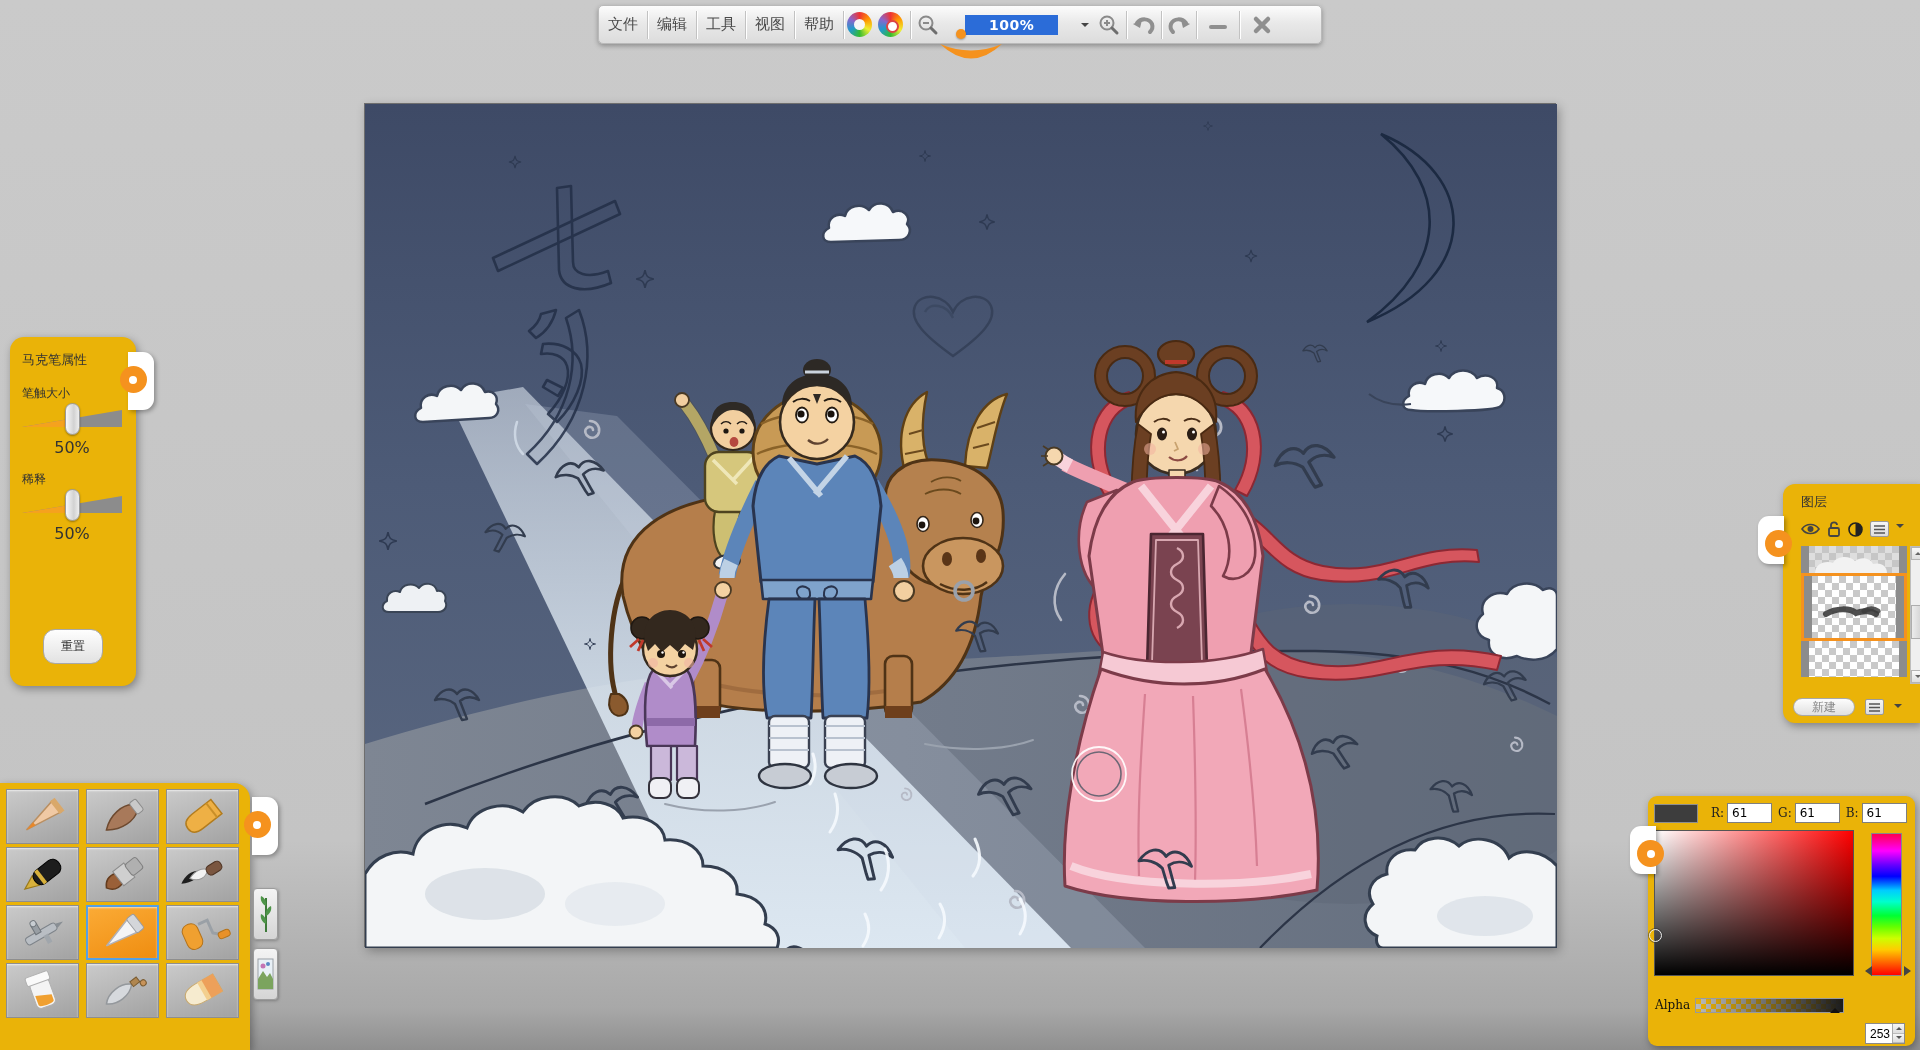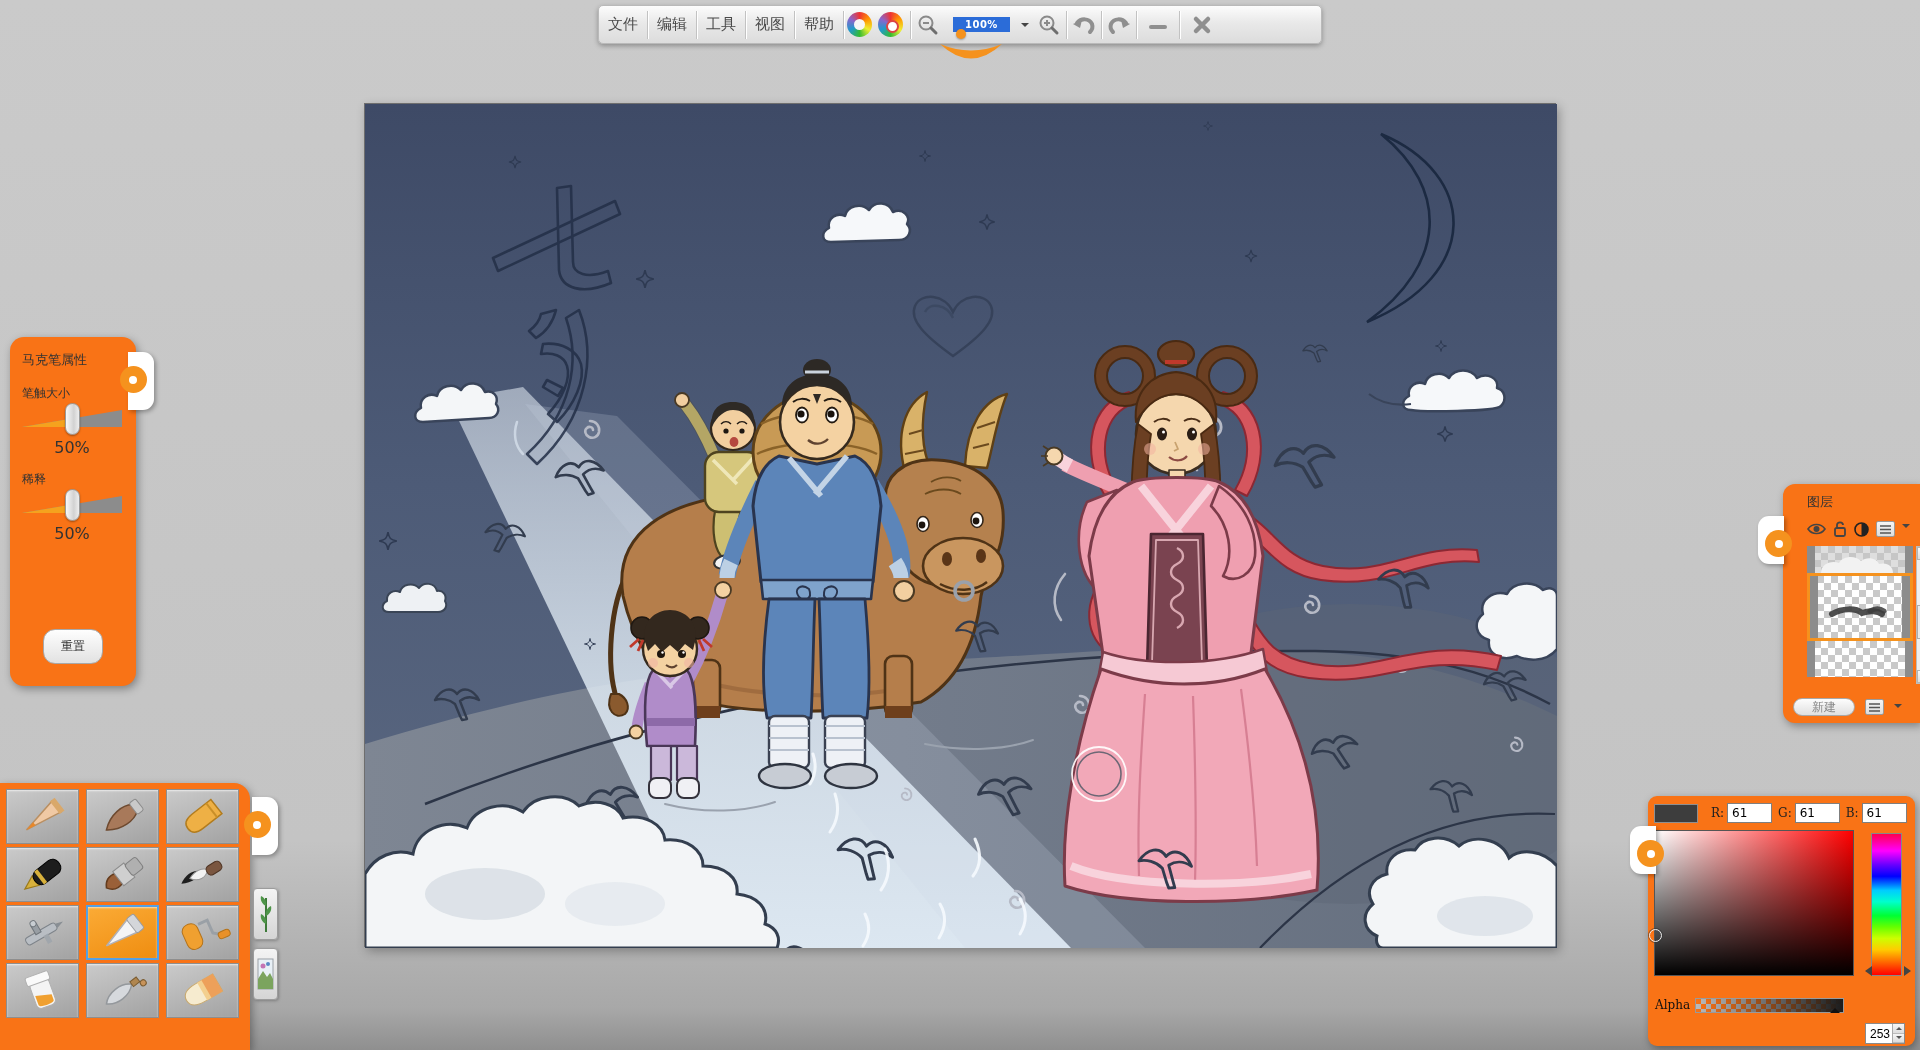--- a/index.html
+++ b/index.html
@@ -8,35 +8,35 @@
   body { background:linear-gradient(180deg,#cacaca 0%,#c4c4c4 80%,#a8a8a8 96%,#8f8f8f 100%); position:relative; }
 
   
   .toolbar { position:absolute; left:598px; top:5px; width:724px; height:39px;
     background:linear-gradient(#fcfcfc,#e9e9e9 45%,#dcdcdc);
     border:1px solid #b9b9b9; border-radius:5px;
     box-shadow:0 2px 5px rgba(0,0,0,.3); display:flex; align-items:center; }
   .menu-item { padding:0 9px; height:37px; line-height:37px; font-size:15px; color:#4a4a4a; cursor:default; }
   .sep { width:1px; height:28px; background:#c2c2c2; box-shadow:1px 0 0 #fff; }
   .tbtn { width:34px; height:33px; display:flex; align-items:center; justify-content:center; border-radius:3px; }
-  .zoom-display { background:#2b6cd8; color:#fff; font-weight:bold; font-size:10px;
-    padding:2px 12px; margin:0 8px; letter-spacing:.5px; }
+  .zoom-display { background:#2b6cd8; color:#fff; font-weight:bold; font-size:14px;
+    padding:2px 24px; margin:0 20px; letter-spacing:.5px; }
   .caret-btn { width:14px; height:20px; display:flex; align-items:center; justify-content:center; }
   .caret { width:0; height:0; border:4px solid transparent; border-top-color:#444; margin-top:4px; }
   .rainbow { width:25px; height:25px; border-radius:50%; margin:0 3px;
     background:conic-gradient(#e33,#f90,#ee3,#3b3,#29c,#86c,#e33); position:relative; }
   .rainbow::after { content:''; position:absolute; left:7px; top:7px; width:11px; height:11px;
     border-radius:50%; background:#f6f6f6; }
   .rainbow.b::after { width:9px; height:9px; left:8px; top:8px; border:2px solid #d44; background:#fff; }
   .clown-nose { position:absolute; left:956px; top:29px; width:10px; height:10px; border-radius:50%;
     background:#f5921e; box-shadow:0 1px 2px rgba(0,0,0,.3); }
   .clown-mouth { position:absolute; left:938px; top:43px; }
 
   
-  .panel { position:absolute; background:#f97316; box-shadow:2px 3px 8px rgba(0,0,0,.35); }
+  .panel { position:absolute; background:#eab308; box-shadow:2px 3px 8px rgba(0,0,0,.35); }
   .handle { position:absolute; width:26px; height:58px; background:#fff;
     border-radius:0 11px 11px 0; box-shadow:2px 2px 4px rgba(0,0,0,.3); }
   .handle::before { content:''; position:absolute; left:-8px; top:14px; width:27px; height:27px;
     border-radius:50%; background:#f5921e; }
   .handle::after { content:''; position:absolute; left:1px; top:24px; width:8px; height:8px;
     border-radius:50%; background:#fff; }
   .handle.flip { border-radius:11px 0 0 11px; }
   .handle.flip::before { left:auto; right:-8px; }
   .handle.flip::after { left:auto; right:1px; }
 
@@ -57,21 +57,21 @@
   .tool-panel { left:0; top:783px; width:250px; height:267px; border-radius:0 16px 0 0; }
   .cell { position:absolute; width:73px; height:55px;
     background:linear-gradient(160deg,#cacaca,#a2a2a2); border:1px solid #8e8e8e;
     box-shadow:inset 0 1px 2px rgba(255,255,255,.65); display:flex; align-items:center; justify-content:center; }
   .cell.sel { background:linear-gradient(160deg,#fbab36,#ef8d10); border:2px solid #55a0e4; }
   .side-btn { position:absolute; width:25px; height:52px; border:1px solid #9c9c9c; border-radius:4px;
     background:linear-gradient(#f4f4f4,#d5d5d5); display:flex; align-items:center; justify-content:center;
     box-shadow:1px 1px 3px rgba(0,0,0,.25); }
 
   
-  .layers-panel { right:0; top:484px; width:137px; height:239px; border-radius:12px 0 0 12px; padding:9px 4px 6px 24px; }
+  .layers-panel { right:0; top:484px; width:137px; height:239px; border-radius:12px 0 0 12px; padding:9px 4px 6px 18px; }
   .lp-title { font-size:13px; color:#333; margin-bottom:10px; }
   .lp-icons { display:flex; align-items:center; gap:7px; margin-bottom:9px; }
   .mini-btn { width:19px; height:16px; border:1px solid #9a9a9a; background:linear-gradient(#f6f6f6,#ddd);
     display:flex; align-items:center; justify-content:center; border-radius:2px; }
   .lp-list { position:relative; width:108px; height:138px; float:left; }
   .layer-item { position:relative; width:106px; overflow:hidden;
     background-color:#fff;
     background-image:linear-gradient(45deg,#c9c9c9 25%,transparent 25%,transparent 75%,#c9c9c9 75%),
       linear-gradient(45deg,#c9c9c9 25%,transparent 25%,transparent 75%,#c9c9c9 75%);
     background-size:14px 14px; background-position:0 0,7px 7px; }

